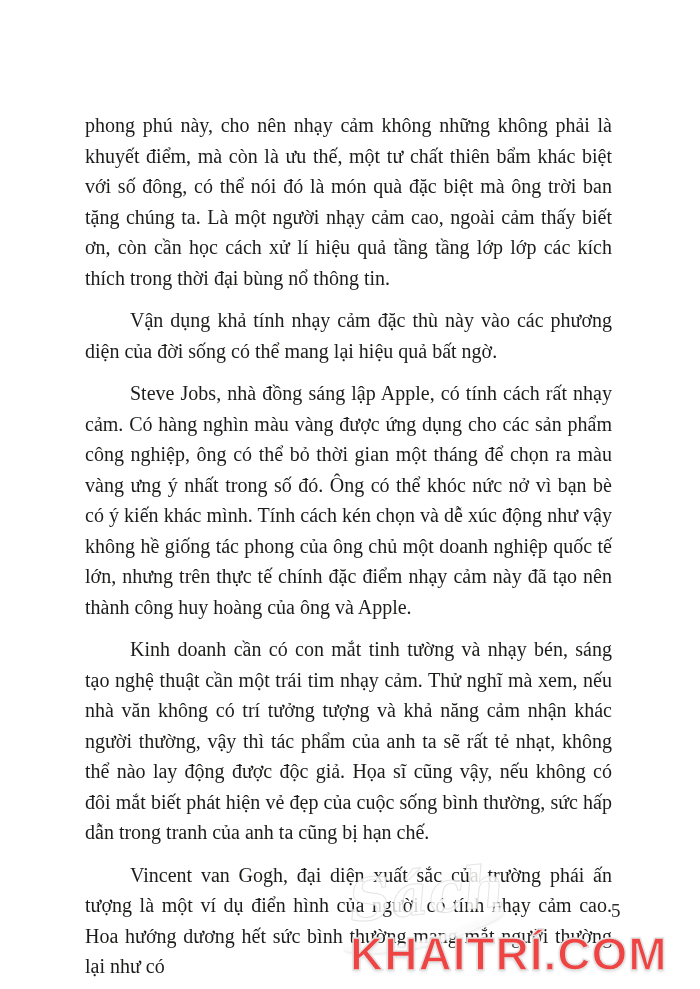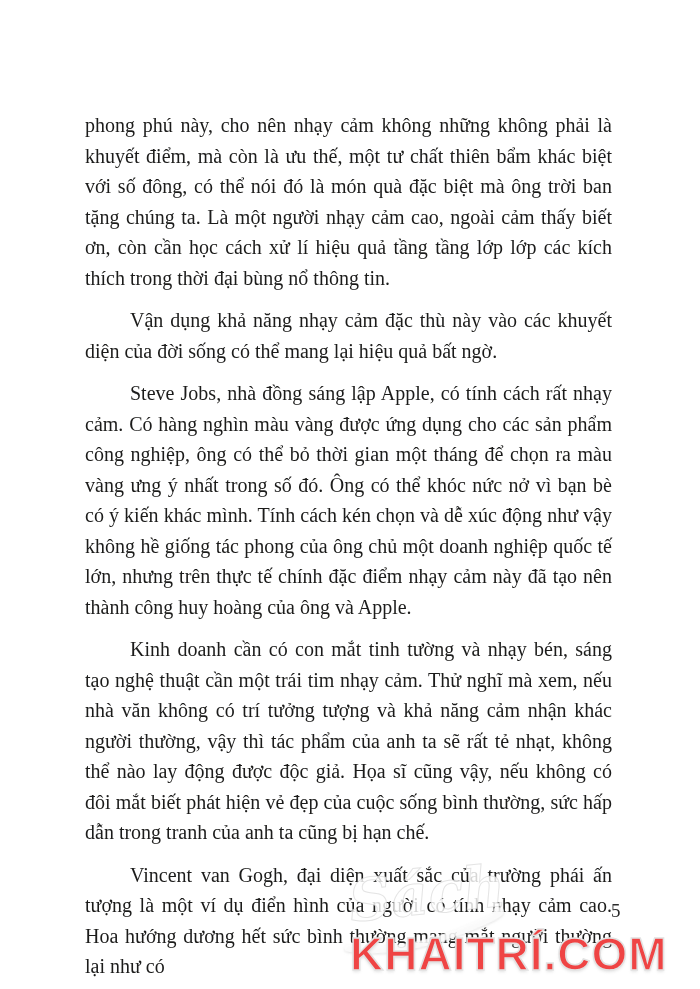--- a/index.html
+++ b/index.html
@@ -88,21 +88,21 @@
     white-space: nowrap;
   }
 </style>
 </head>
 <body>
 
 <div class="sheet">
 
   <main class="text-block">
     <p class="para no-indent">phong phú này, cho nên nhạy cảm không những không phải là khuyết điểm, mà còn là ưu thế, một tư chất thiên bẩm khác biệt với số đông, có thể nói đó là món quà đặc biệt mà ông trời ban tặng chúng ta. Là một người nhạy cảm cao, ngoài cảm thấy biết ơn, còn cần học cách xử lí hiệu quả tầng tầng lớp lớp các kích thích trong thời đại bùng nổ thông tin.</p>
-    <p class="para">Vận dụng khả năng nhạy cảm đặc thù này vào các khuyết diện của đời sống có thể mang lại hiệu quả bất ngờ.</p>
+    <p class="para">Vận dụng khả tính nhạy cảm đặc thù này vào các phương diện của đời sống có thể mang lại hiệu quả bất ngờ.</p>
     <p class="para">Steve Jobs, nhà đồng sáng lập Apple, có tính cách rất nhạy cảm. Có hàng nghìn màu vàng được ứng dụng cho các sản phẩm công nghiệp, ông có thể bỏ thời gian một tháng để chọn ra màu vàng ưng ý nhất trong số đó. Ông có thể khóc nức nở vì bạn bè có ý kiến khác mình. Tính cách kén chọn và dễ xúc động như vậy không hề giống tác phong của ông chủ một doanh nghiệp quốc tế lớn, nhưng trên thực tế chính đặc điểm nhạy cảm này đã tạo nên thành công huy hoàng của ông và Apple.</p>
     <p class="para">Kinh doanh cần có con mắt tinh tường và nhạy bén, sáng tạo nghệ thuật cần một trái tim nhạy cảm. Thử nghĩ mà xem, nếu nhà văn không có trí tưởng tượng và khả năng cảm nhận khác người thường, vậy thì tác phẩm của anh ta sẽ rất tẻ nhạt, không thể nào lay động được độc giả. Họa sĩ cũng vậy, nếu không có đôi mắt biết phát hiện vẻ đẹp của cuộc sống bình thường, sức hấp dẫn trong tranh của anh ta cũng bị hạn chế.</p>
     <p class="para">Vincent van Gogh, đại diện xuất sắc của trường phái ấn tượng là một ví dụ điển hình của người có tính nhạy cảm cao. Hoa hướng dương hết sức bình thường mang mắt người thường lại như có</p>
   </main>
 
   <div class="page-number">5</div>
 
   <div class="watermark">
     <svg class="wm-script" width="175" height="110" viewBox="0 0 175 110">
       <text x="14" y="62">Sách</text>

